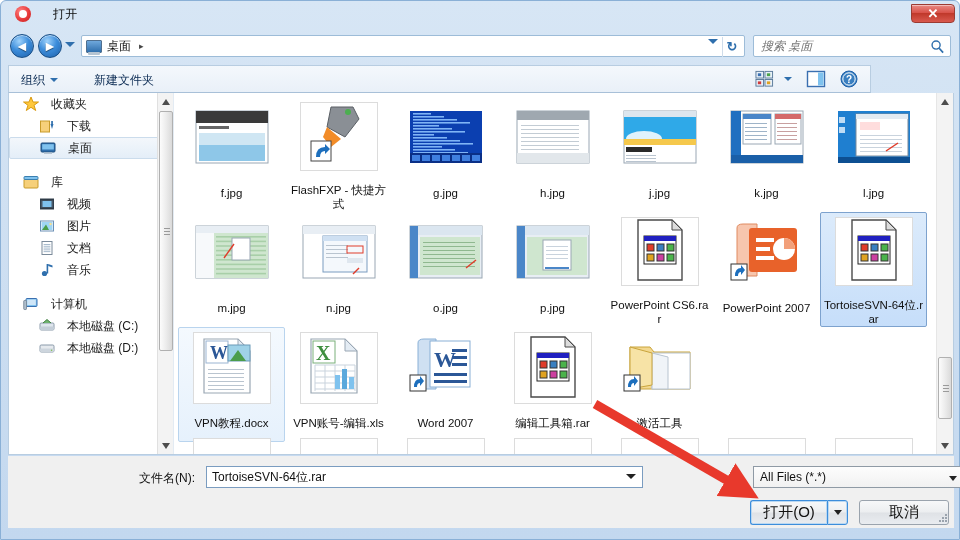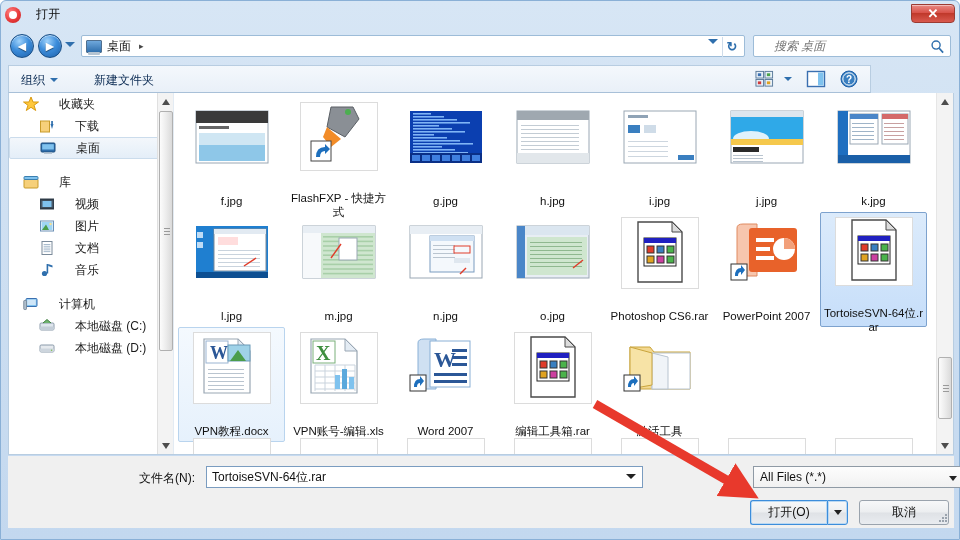--- a/index.html
+++ b/index.html
@@ -18,22 +18,22 @@
     border: 1px solid #8ab0d6;
     border-radius: 6px 6px 0 0;
     padding: 0;
   }
 
   
   #titlebar {
     position: absolute; left: 0; top: 0; width: 960px; height: 26px;
   }
   .title-left {
-    position: absolute; left: 4px; top: 5px;
-    display: flex; align-items: center; gap: 15px;
+    position: absolute; left: 14px; top: 5px;
+    display: flex; gap: 22px;
   }
   .app-icon {
     width: 16px; height: 16px; border-radius: 50%;
     background: radial-gradient(circle at 35% 32%, #ff8080 0%, #e83b3b 55%, #c21f1f 100%);
     position: relative;
   }
   .app-icon::after {
     content: ""; position: absolute; left: 4px; top: 4px;
     width: 8px; height: 8px; border-radius: 50%; background: #ffffff;
   }
@@ -108,21 +108,21 @@
     position: absolute; right: 2px; top: 1px; width: 20px; height: 20px;
     cursor: pointer; color: #2f6fad; font-size: 13px; line-height: 20px; text-align: center;
     font-weight: bold;
   }
   #searchbox {
     position: absolute; left: 752px; top: 6px; width: 198px; height: 22px;
     background: #fff; border: 1px solid #9dbcd8; border-radius: 2px;
     display: flex; align-items: center;
   }
   #search-input {
-    border: 0; outline: 0; width: 168px; margin-left: 20px;
+    border: 0; outline: 0; width: 168px; margin-left: 7px;
     font-family: "Liberation Sans", sans-serif; font-size: 12px;
     font-style: italic; color: #777; background: transparent;
   }
   #search-icon {
     position: absolute; right: 5px; top: 3px;
     width: 15px; height: 15px;
   }
 
   
   #toolbar {
@@ -156,21 +156,21 @@
   }
   
   #sidebar {
     width: 165px; height: 100%; background: #fff;
     position: relative; overflow: hidden;
     border-right: 1px solid #e3ebf3;
   }
   .nav-row {
     height: 22px; display: flex; align-items: center;
     font-size: 12px; color: #1a1a1a; cursor: pointer;
-    padding-left: 18px; gap: 20px; white-space: nowrap;
+    padding-left: 18px; gap: 12px; white-space: nowrap;
   }
   .nav-row.header { padding-left: 14px; font-size: 12px; }
   .nav-row.child { padding-left: 30px; }
   .nav-row.selected {
     background: linear-gradient(to bottom, #f3f7fb 0%, #e4eef8 100%);
     border: 1px solid #cbdcec; border-radius: 2px;
     margin-right: 12px; height: 22px;
   }
   .spacer { height: 12px; }
   #sidebar-scroll {
@@ -216,21 +216,21 @@
     border: 1px solid #b9d4ee;
   }
   .thumb {
     width: 78px; height: 72px; margin-top: 4px;
     display: flex; align-items: center; justify-content: center;
     position: relative;
   }
   .thumb.boxed { border: 1px solid #dcdcdc; background: #fff; }
   .tile-label {
     font-size: 11.5px; color: #111; text-align: center;
-    line-height: 14px; margin-top: 20px; width: 100px;
+    line-height: 14px; margin-top: 12px; width: 100px;
     word-break: break-all;
   }
 
   
   #partialrow {
     position: absolute; left: 4px; right: 17px; bottom: 0; height: 16px;
     display: flex;
   }
   .part-tile { width: 107px; height: 16px; display: flex; justify-content: center; }
   .part-box { width: 78px; height: 16px; border: 1px solid #dcdcdc; border-bottom: 0; background: #fff; }
@@ -259,21 +259,21 @@
     position: absolute; left: 745px; top: 10px; width: 212px; height: 22px;
     background: linear-gradient(to bottom,#fdfdfd 0%,#f1f1f1 100%);
     border: 1px solid #8f9aa5; font-size: 12px; color: #111;
     display: flex; align-items: center; padding-left: 6px; cursor: pointer;
   }
   #filetype-caret { position: absolute; right: 7px; top: 9px; }
   .btn {
     position: absolute; top: 44px; height: 25px;
     background: linear-gradient(to bottom,#f7f8f9 0%,#eceef0 48%,#dfe2e6 52%,#e9ecf0 100%);
     border: 1px solid #9aa3ad; border-radius: 3px;
-    font-size: 12px; color: #111; cursor: pointer;
+    font-size: 15px; color: #111; cursor: pointer;
     display: flex; align-items: center; justify-content: center;
   }
   #open-button {
     left: 742px; width: 77px;
     border: 1px solid #3c8ddb; border-right: 0; border-radius: 3px 0 0 3px;
     box-shadow: 0 0 0 1px #bad8f2 inset;
   }
   #open-split {
     left: 819px; width: 21px;
     border: 1px solid #3c8ddb; border-radius: 0 3px 3px 0;
@@ -562,36 +562,20 @@
                   <rect x="6" y="44" width="58" height="1" fill="#c3ccd4"></rect>
                   <rect x="2" y="48" width="72" height="10" fill="#e2e7eb"></rect>
                 </svg></div>
             </div>
             <div class="tile-label">h.jpg</div>
           </div>
           <div class="tile">
             <div class="thumb">
               <div><svg width="76" height="64" viewBox="0 0 76 64">
                   <rect x="2" y="6" width="72" height="52" fill="#fff" stroke="#9aa7b4"></rect>
-                  <rect x="6" y="10" width="20" height="3" fill="#8fa3b6"></rect>
-                  <rect x="6" y="20" width="12" height="8" fill="#3a7fc0"></rect>
-                  <rect x="22" y="20" width="12" height="8" fill="#cfdce8"></rect>
-                  <rect x="6" y="36" width="40" height="1" fill="#cdd6df"></rect>
-                  <rect x="6" y="41" width="40" height="1" fill="#cdd6df"></rect>
-                  <rect x="6" y="46" width="40" height="1" fill="#cdd6df"></rect>
-                  <rect x="6" y="51" width="40" height="1" fill="#cdd6df"></rect>
-                  <rect x="56" y="50" width="16" height="5" fill="#3a7fc0"></rect>
-                </svg></div>
-            </div>
-            <div class="tile-label">i.jpg</div>
-          </div>
-          <div class="tile">
-            <div class="thumb">
-              <div><svg width="76" height="64" viewBox="0 0 76 64">
-                  <rect x="2" y="6" width="72" height="52" fill="#fff" stroke="#9aa7b4"></rect>
                   <rect x="2" y="6" width="72" height="6" fill="#dde6ee"></rect>
                   <rect x="2" y="12" width="72" height="24" fill="#2fa9e8"></rect>
                   <ellipse cx="22" cy="34" rx="18" ry="8" fill="#fff" opacity=".85"></ellipse>
                   <rect x="2" y="34" width="72" height="6" fill="#f5c84c"></rect>
                   <rect x="4" y="42" width="26" height="5" fill="#2a2a2a"></rect>
                   <rect x="4" y="50" width="30" height="1" fill="#b9c4cf"></rect>
                   <rect x="4" y="53" width="30" height="1" fill="#b9c4cf"></rect>
                   <rect x="4" y="56" width="30" height="1" fill="#b9c4cf"></rect>
                 </svg></div>
             </div>
@@ -694,35 +678,52 @@
                   <rect x="15" y="34" width="52" height="1" fill="#8fb88f"></rect>
                   <rect x="15" y="38" width="52" height="1" fill="#8fb88f"></rect>
                   <rect x="15" y="42" width="52" height="1" fill="#8fb88f"></rect>
                   <rect x="15" y="46" width="52" height="1" fill="#8fb88f"></rect>
                   <line x1="58" y1="48" x2="68" y2="40" stroke="#e03c2a" stroke-width="1.4"></line>
                 </svg></div>
             </div>
             <div class="tile-label">o.jpg</div>
           </div>
           <div class="tile">
+            <div class="thumb">
+              <div><svg width="76" height="64" viewBox="0 0 76 64">
+                  <rect x="2" y="6" width="72" height="52" fill="#e8eef4" stroke="#9aa7b4"></rect>
+                  <rect x="2" y="6" width="72" height="9" fill="#dbe6f0"></rect>
+                  <rect x="2" y="6" width="8" height="52" fill="#4a86c8"></rect>
+                  <rect x="12" y="17" width="60" height="38" fill="#cfe6cf"></rect>
+                  <rect x="28" y="20" width="28" height="30" fill="#fff" stroke="#9aa7b4"></rect>
+                  <rect x="31" y="26" width="22" height="1" fill="#c9d3dd"></rect>
+                  <rect x="31" y="30" width="22" height="1" fill="#c9d3dd"></rect>
+                  <rect x="31" y="34" width="22" height="1" fill="#c9d3dd"></rect>
+                  <rect x="31" y="38" width="22" height="1" fill="#c9d3dd"></rect>
+                  <rect x="30" y="47" width="24" height="2" fill="#4a86c8"></rect>
+                </svg></div>
+            </div>
+            <div class="tile-label">p.jpg</div>
+          </div>
+          <div class="tile">
             <div class="thumb boxed">
               <div><svg width="76" height="64" viewBox="0 0 76 64">
                   <path d="M16,2 L50,2 L60,12 L60,62 L16,62 Z" fill="#ffffff" stroke="#4a4a4a" stroke-width="1.4"></path>
                   <path d="M50,2 L50,12 L60,12 Z" fill="#dcdcdc" stroke="#4a4a4a"></path>
                   <rect x="22" y="18" width="32" height="28" fill="#ffffff" stroke="#222"></rect>
                   <rect x="22" y="18" width="32" height="5" fill="#2020c0"></rect>
                   <rect x="25" y="26" width="7" height="7" fill="#e03c2a" stroke="#333"></rect>
                   <rect x="35" y="26" width="7" height="7" fill="#3a7fc0" stroke="#333"></rect>
                   <rect x="45" y="26" width="7" height="7" fill="#4bb34b" stroke="#333"></rect>
                   <rect x="25" y="36" width="7" height="7" fill="#e0a321" stroke="#333"></rect>
                   <rect x="35" y="36" width="7" height="7" fill="#cc3fa0" stroke="#333"></rect>
                   <rect x="45" y="36" width="7" height="7" fill="#4bb34b" stroke="#333"></rect>
                 </svg></div>
             </div>
-            <div class="tile-label">Photoshop CS6.rar</div>
+            <div class="tile-label">PowerPoint CS6.rar</div>
           </div>
           <div class="tile">
             <div class="thumb">
               <div><svg width="76" height="64" viewBox="0 0 76 64">
                   <path d="M8,8 Q8,4 14,4 L28,4 L28,56 L14,56 Q8,56 8,52 Z" fill="#f7c6ae" stroke="#e08a60"></path>
                   <rect x="20" y="8" width="48" height="44" rx="3" fill="#e8622a"></rect>
                   <rect x="27" y="18" width="18" height="4" fill="#fff"></rect>
                   <rect x="27" y="27" width="14" height="4" fill="#fff"></rect>
                   <rect x="27" y="36" width="18" height="4" fill="#fff"></rect>
                   <circle cx="55" cy="29" r="11" fill="#fff"></circle>

